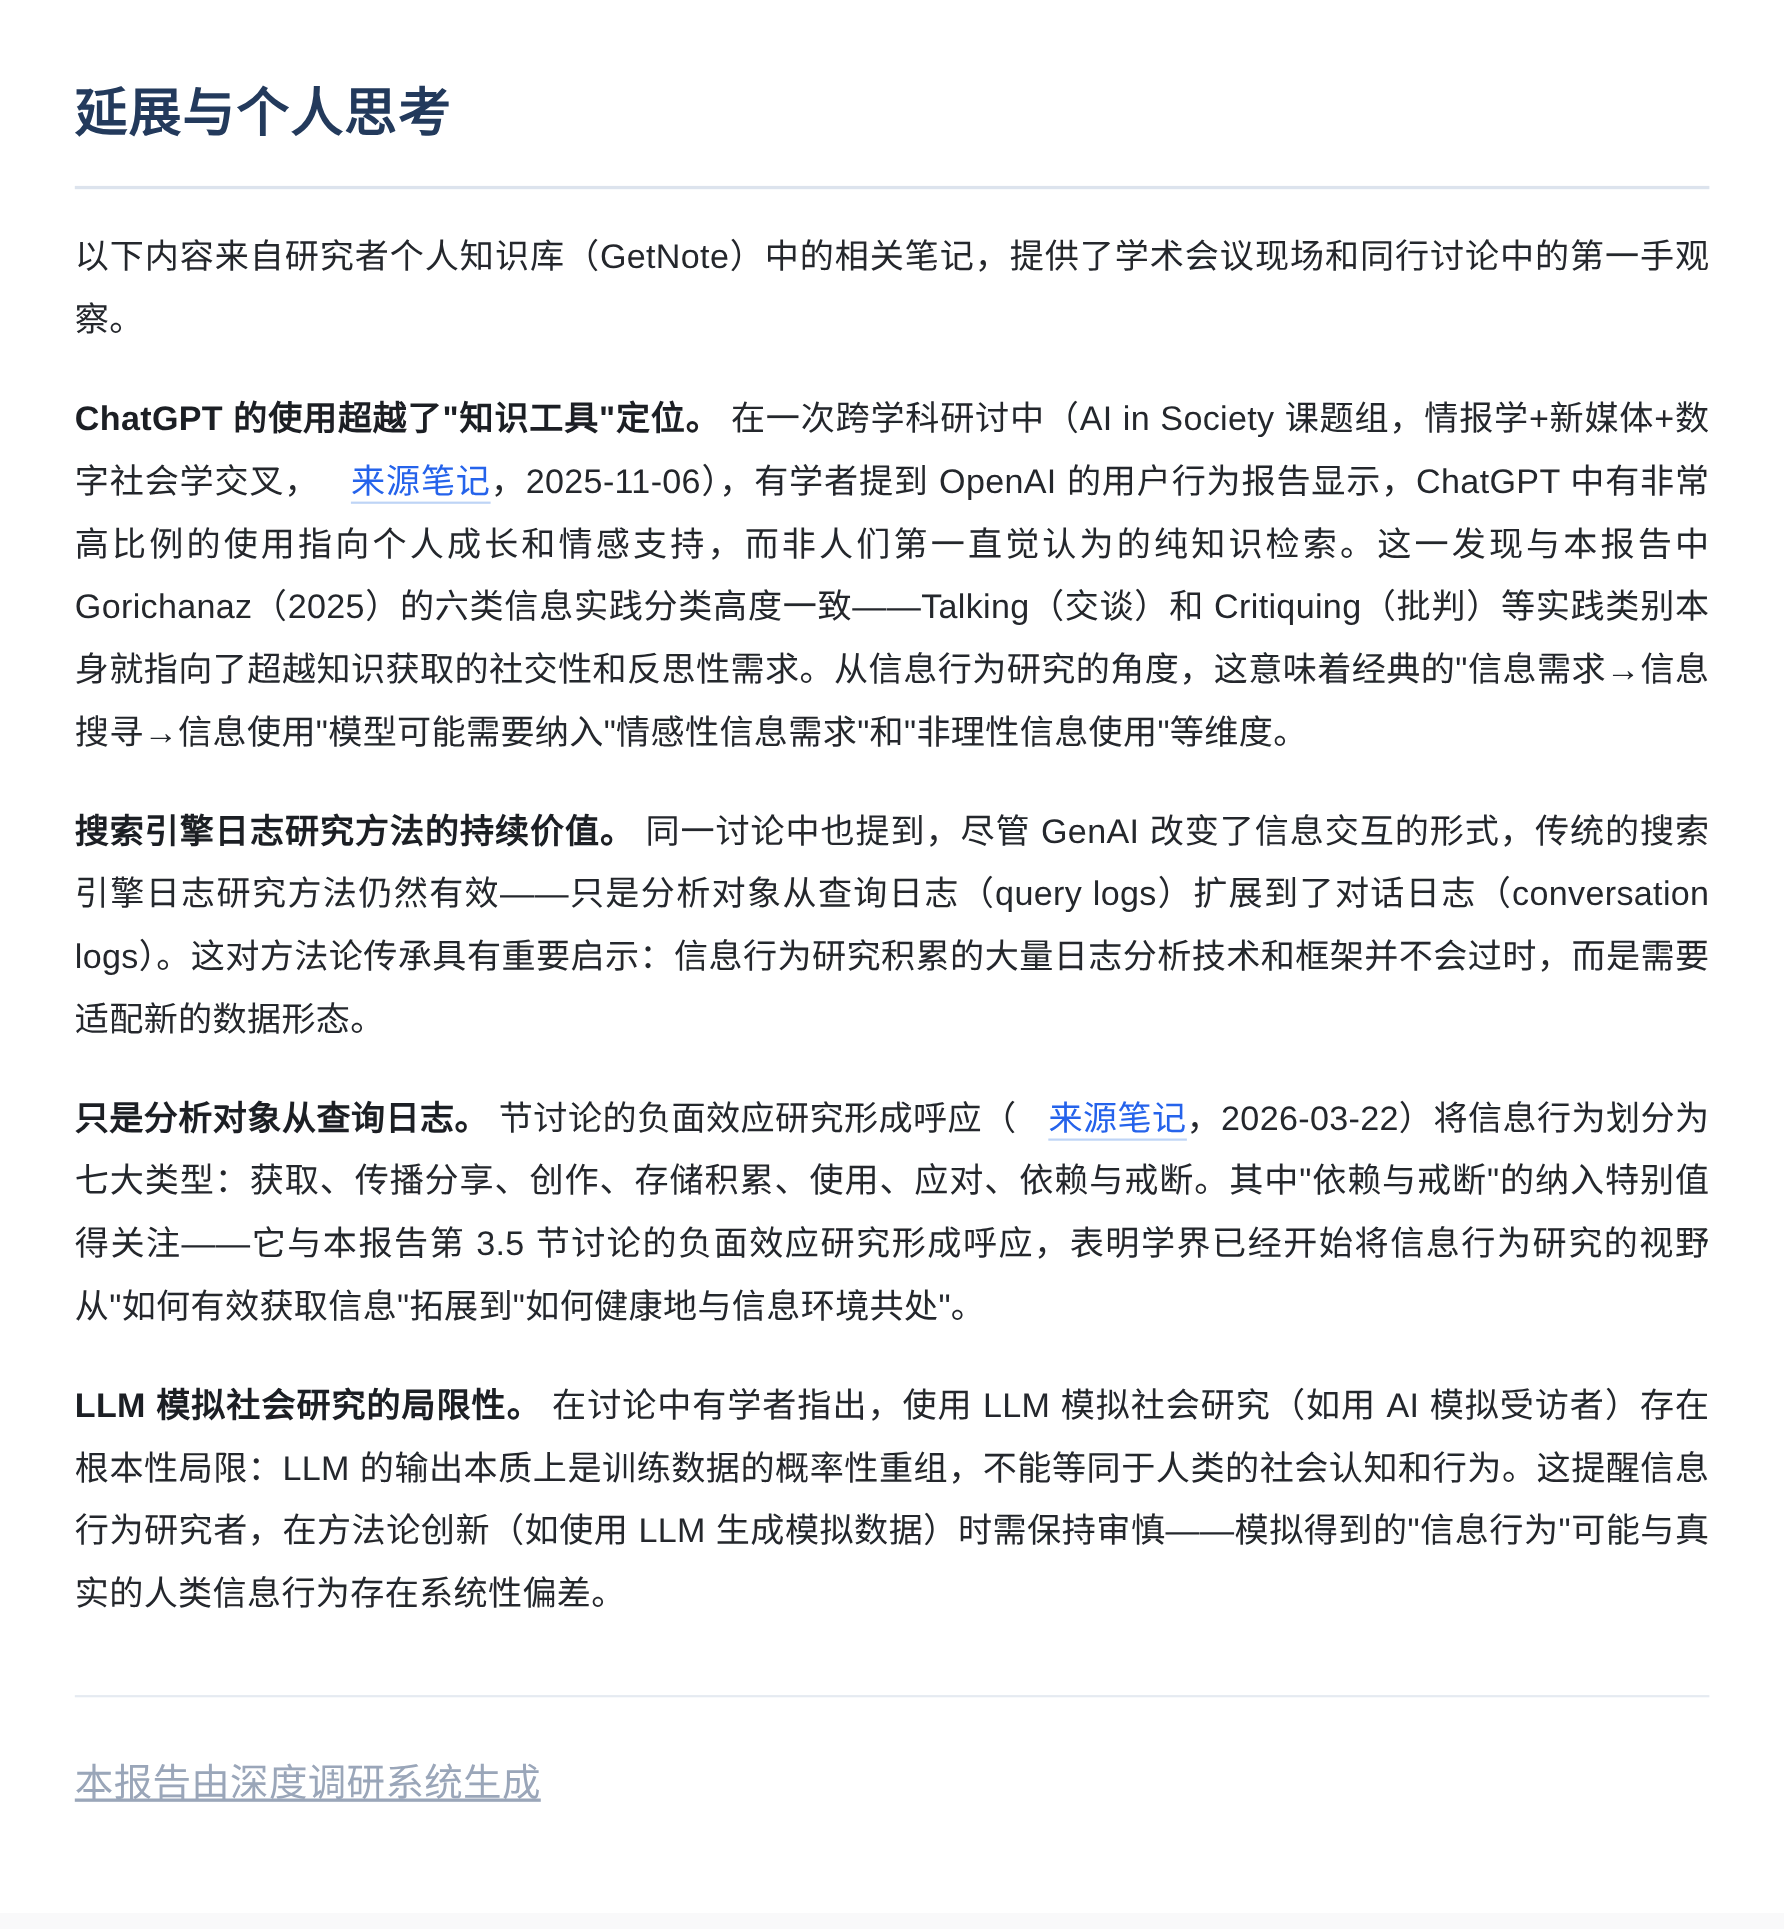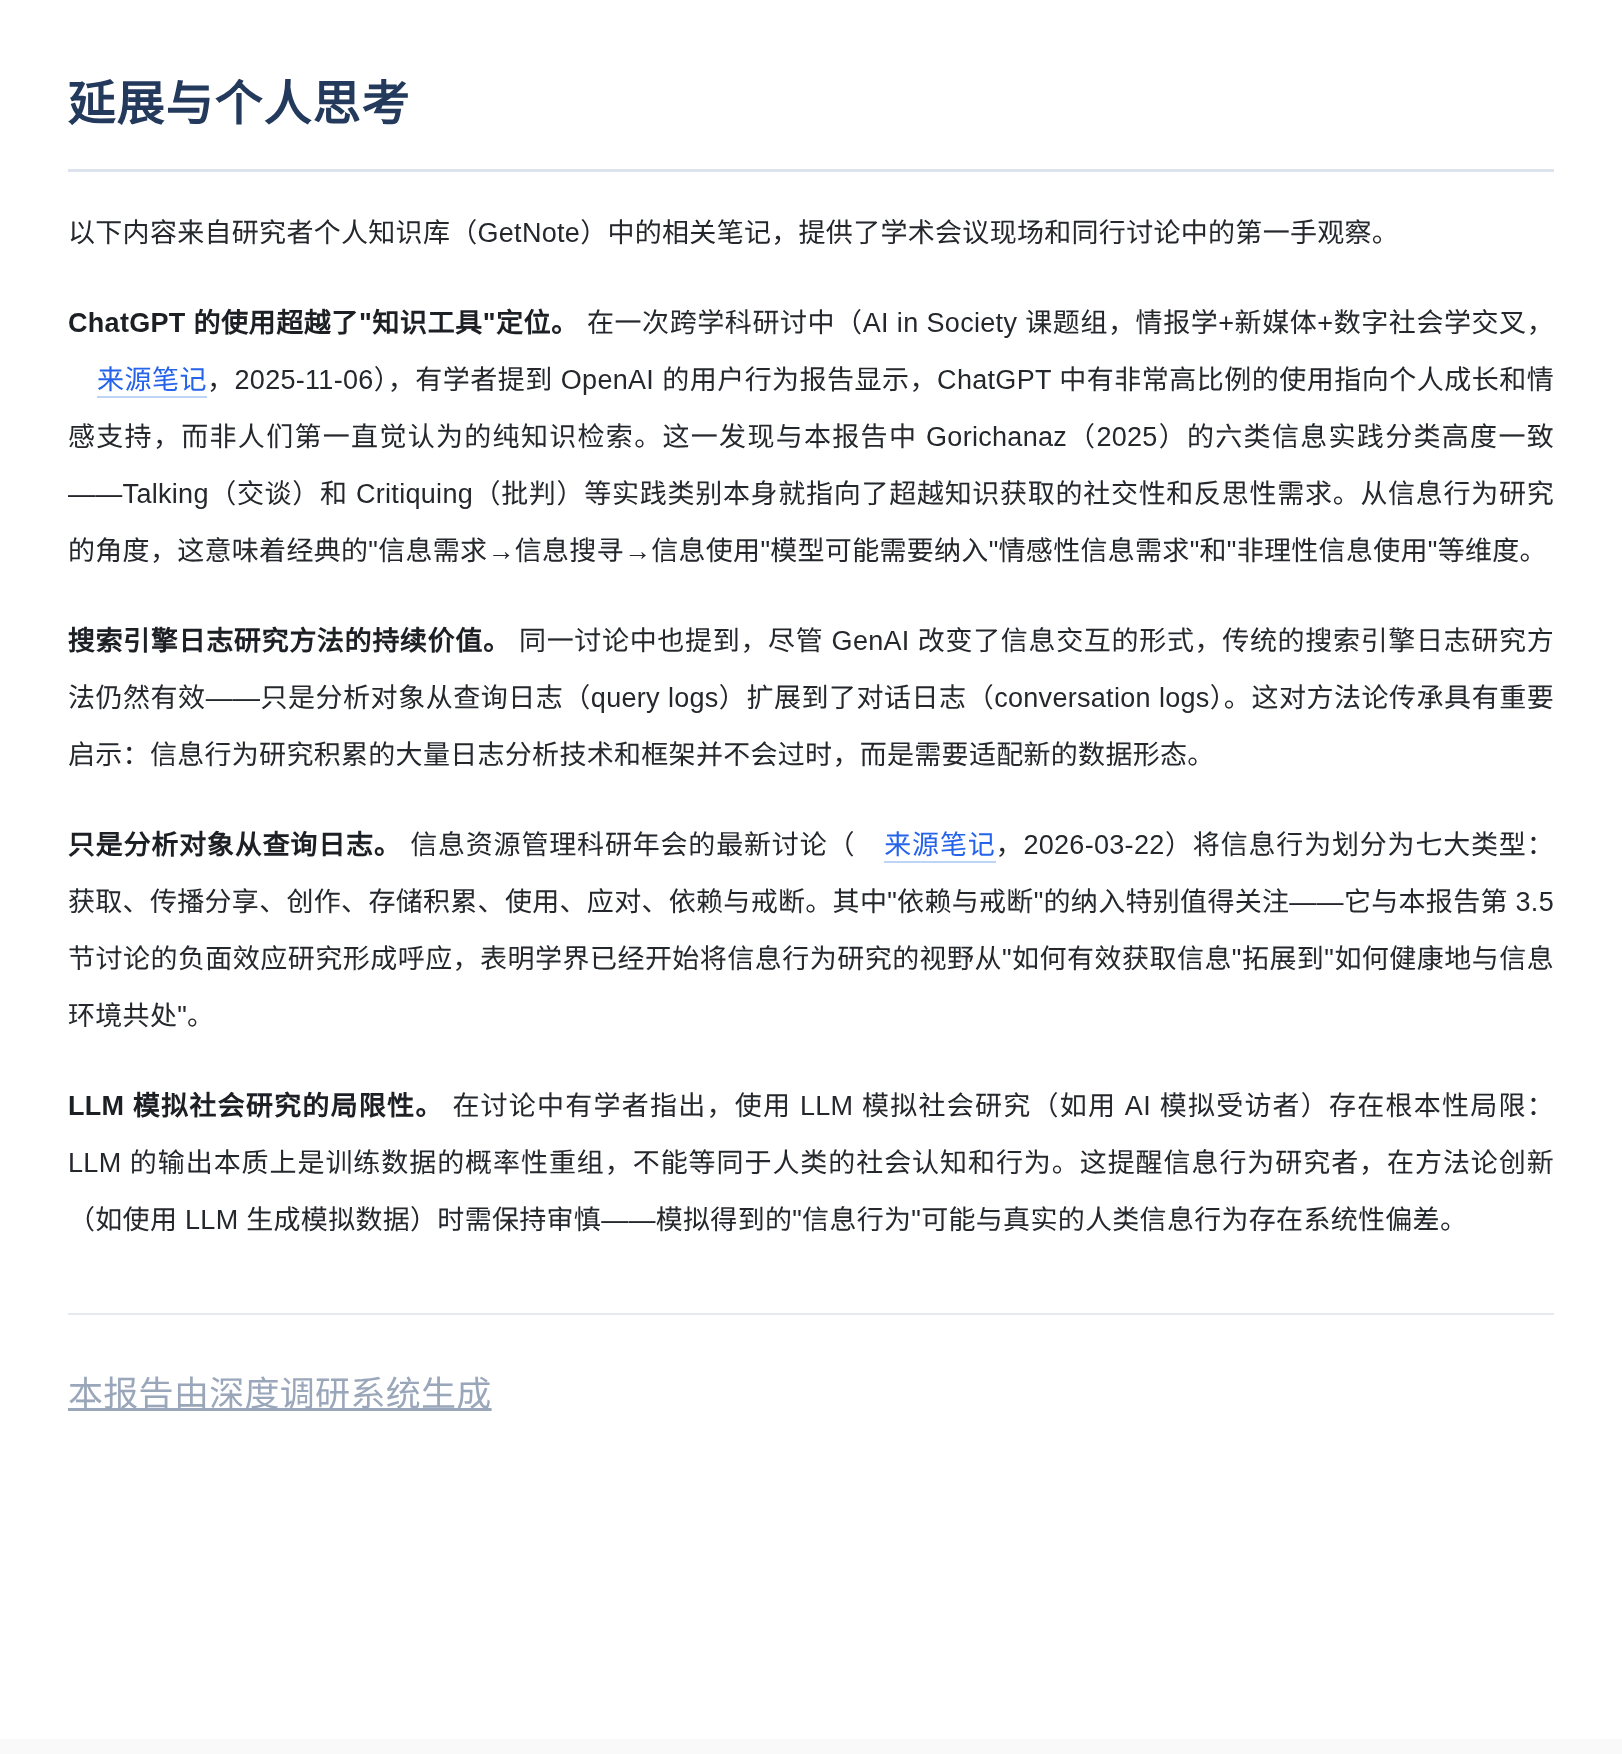--- a/index.html
+++ b/index.html
@@ -29,21 +29,21 @@
   .title-divider {
     border: none;
     height: 3px;
     background: #dce3ed;
     margin: 36px 0 0 0;
   }
   .content {
     margin-top: 0;
   }
   .content p {
-    font-size: 27px;
+    font-size: 31px;
     line-height: 57px;
     color: #24272c;
     text-align: justify;
     margin: 33px 0 0 0;
     letter-spacing: 0.3px;
   }
   .content p strong {
     font-weight: 700;
     color: #1c1f24;
   }
@@ -84,21 +84,21 @@
 <div class="page">
 
   <h1 class="page-title">延展与个人思考</h1>
 
   <hr class="title-divider">
 
   <div class="content" id="content">
       <p><span>以下内容来自研究者个人知识库（GetNote）中的相关笔记，提供了学术会议现场和同行讨论中的第一手观察。</span></p>
       <p><strong>ChatGPT 的使用超越了"知识工具"定位。</strong><span> 在一次跨学科研讨中（AI in Society 课题组，情报学+新媒体+数字社会学交叉，</span><a class="source-link" href="#">来源笔记</a><span>，2025-11-06），有学者提到 OpenAI 的用户行为报告显示，ChatGPT 中有非常高比例的使用指向个人成长和情感支持，而非人们第一直觉认为的纯知识检索。这一发现与本报告中 Gorichanaz（2025）的六类信息实践分类高度一致——Talking（交谈）和 Critiquing（批判）等实践类别本身就指向了超越知识获取的社交性和反思性需求。从信息行为研究的角度，这意味着经典的"信息需求→信息搜寻→信息使用"模型可能需要纳入"情感性信息需求"和"非理性信息使用"等维度。</span></p>
       <p><strong>搜索引擎日志研究方法的持续价值。</strong><span> 同一讨论中也提到，尽管 GenAI 改变了信息交互的形式，传统的搜索引擎日志研究方法仍然有效——只是分析对象从查询日志（query logs）扩展到了对话日志（conversation logs）。这对方法论传承具有重要启示：信息行为研究积累的大量日志分析技术和框架并不会过时，而是需要适配新的数据形态。</span></p>
-      <p><strong>只是分析对象从查询日志。</strong><span> 信息资源管理科研年会的最新讨论（</span><a class="source-link" href="#">来源笔记</a><span>，2026-03-22）将信息行为划分为七大类型：获取、传播分享、创作、存储积累、使用、应对、依赖与戒断。其中"依赖与戒断"的纳入特别值得关注——它与本报告第 3.5 节讨论的负面效应研究形成呼应，表明学界已经开始将信息行为研究的视野从"如何有效获取信息"拓展到"如何健康地与信息环境共处"。</span></p>
+      <p><strong>只是分析对象从查询日志。</strong><span> 节讨论的负面效应研究形成呼应（</span><a class="source-link" href="#">来源笔记</a><span>，2026-03-22）将信息行为划分为七大类型：获取、传播分享、创作、存储积累、使用、应对、依赖与戒断。其中"依赖与戒断"的纳入特别值得关注——它与本报告第 3.5 节讨论的负面效应研究形成呼应，表明学界已经开始将信息行为研究的视野从"如何有效获取信息"拓展到"如何健康地与信息环境共处"。</span></p>
       <p><strong>LLM 模拟社会研究的局限性。</strong><span> 在讨论中有学者指出，使用 LLM 模拟社会研究（如用 AI 模拟受访者）存在根本性局限：LLM 的输出本质上是训练数据的概率性重组，不能等同于人类的社会认知和行为。这提醒信息行为研究者，在方法论创新（如使用 LLM 生成模拟数据）时需保持审慎——模拟得到的"信息行为"可能与真实的人类信息行为存在系统性偏差。</span></p>
     </div>
 
   <hr class="footer-divider">
 
   <p class="page-footer">本报告由深度调研系统生成</p>
 
 </div>
 
 <div class="bottom-strip"></div>

